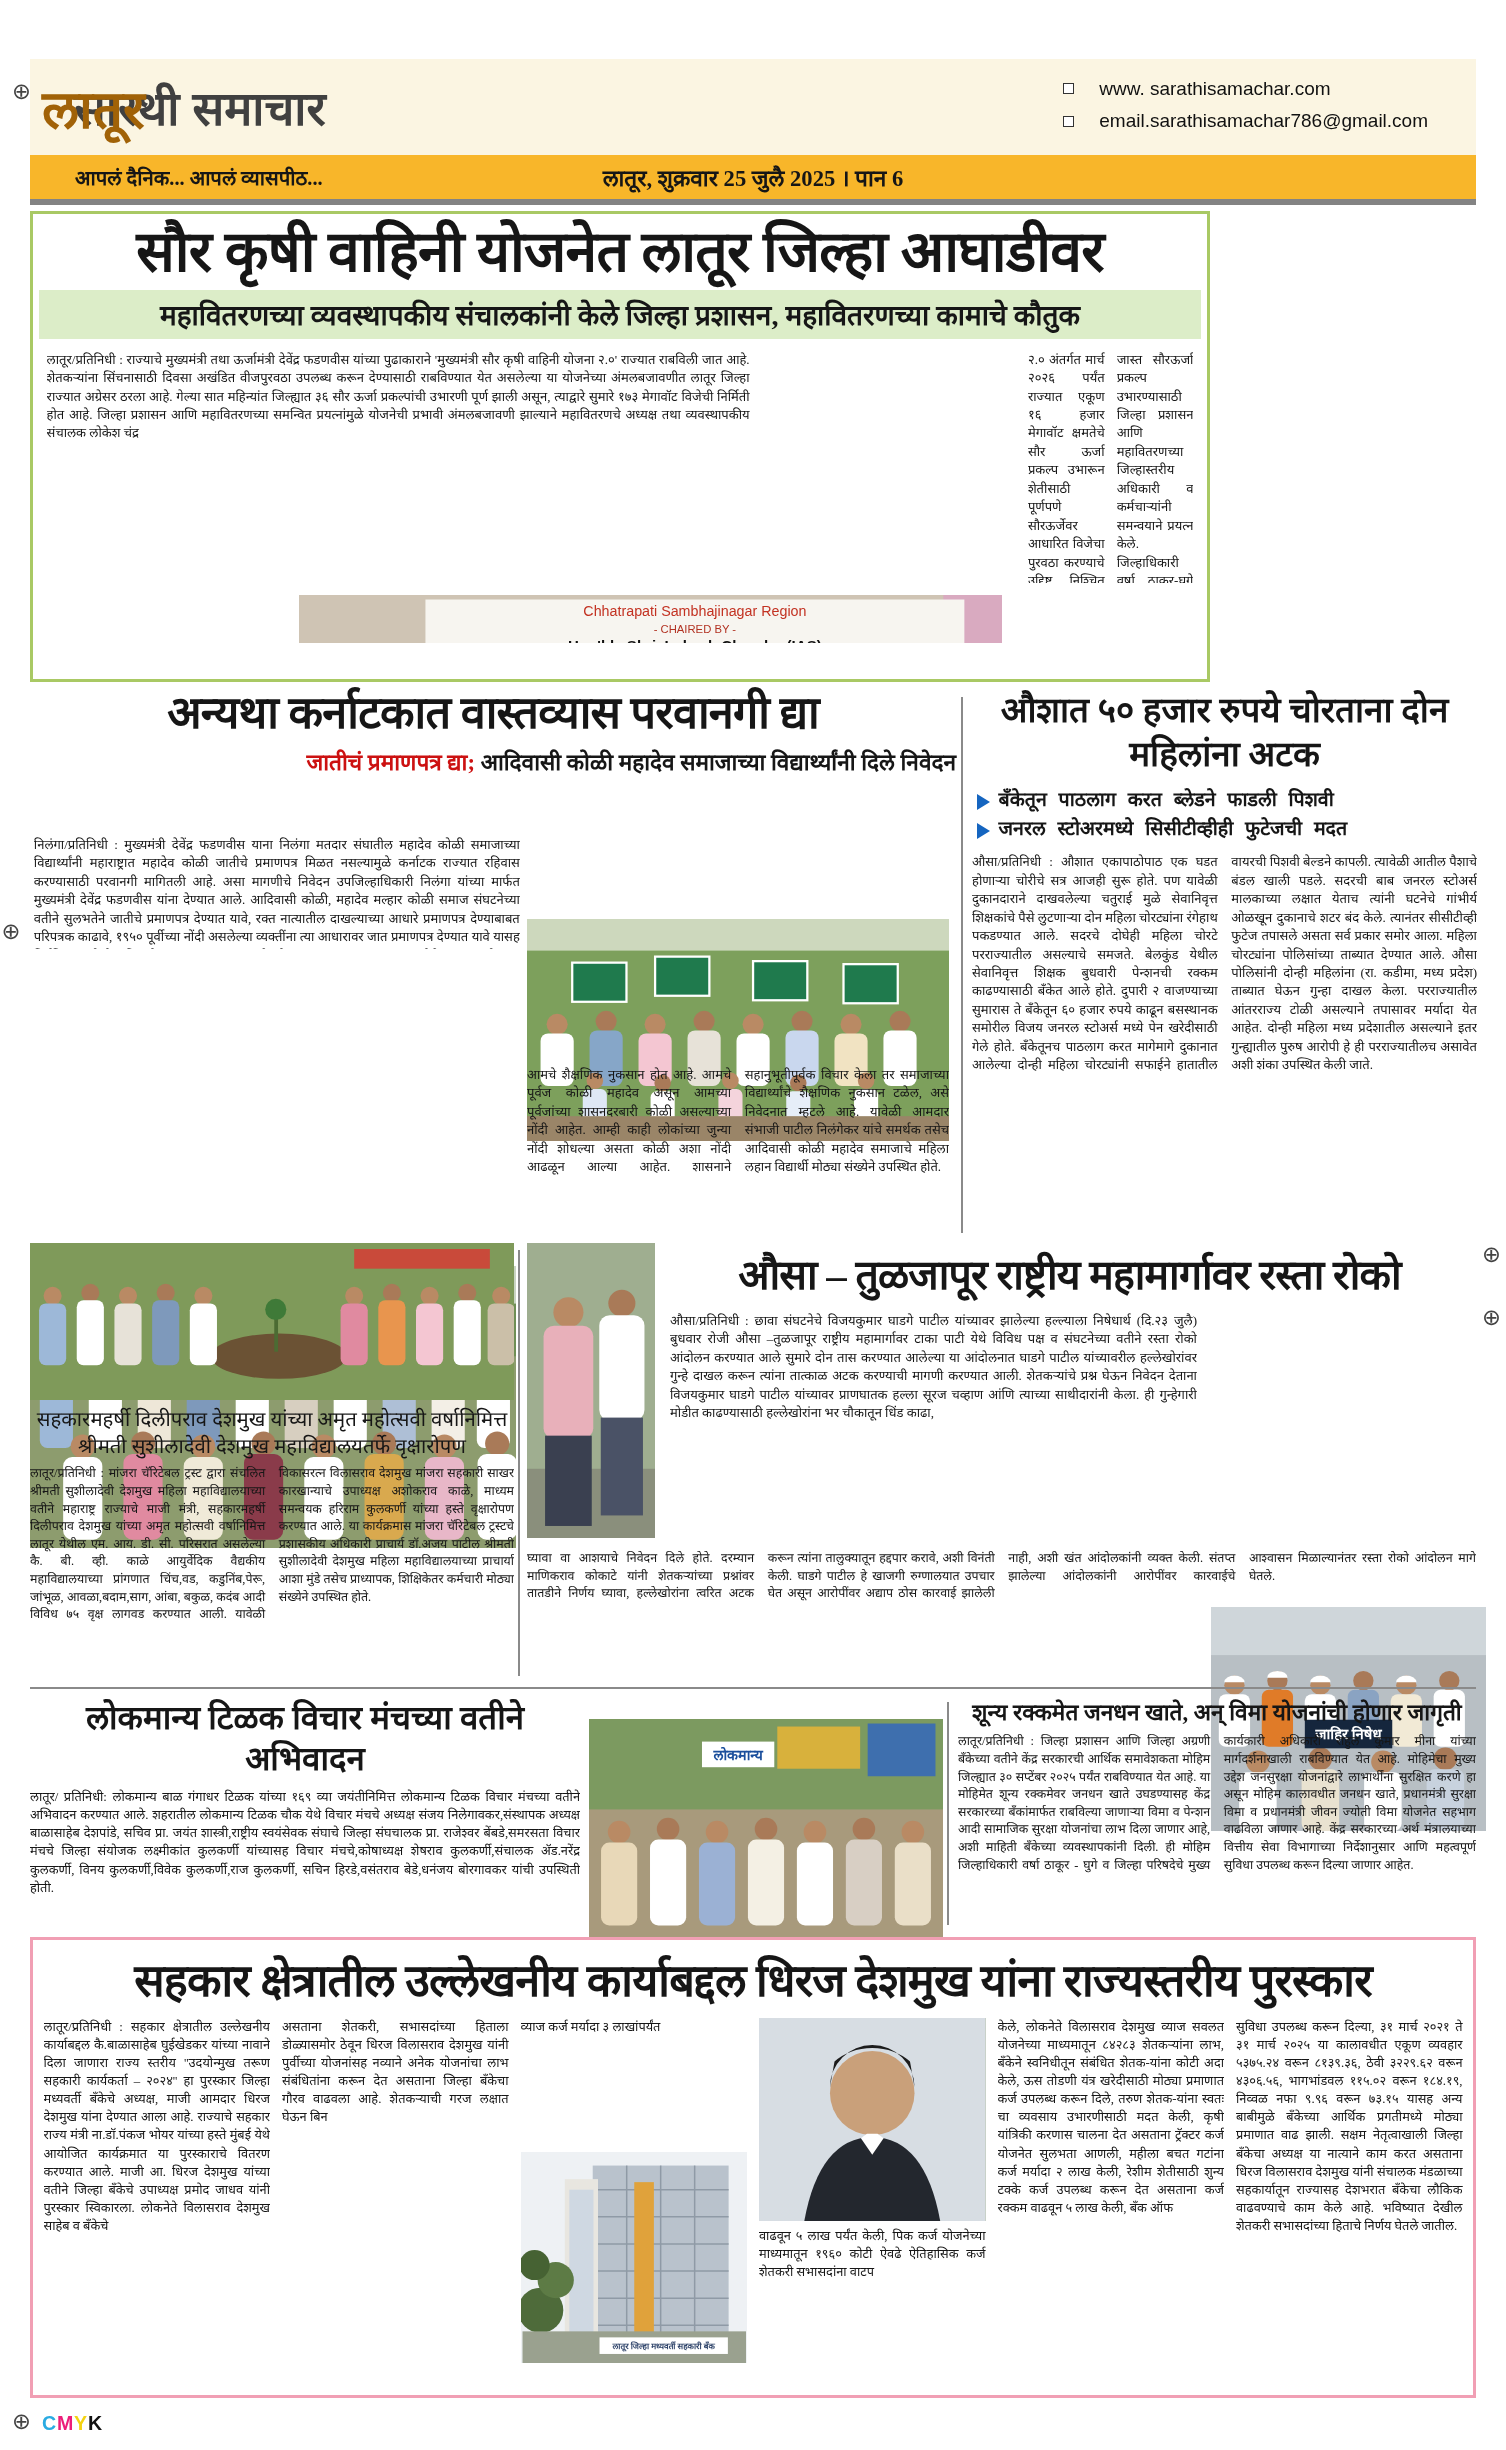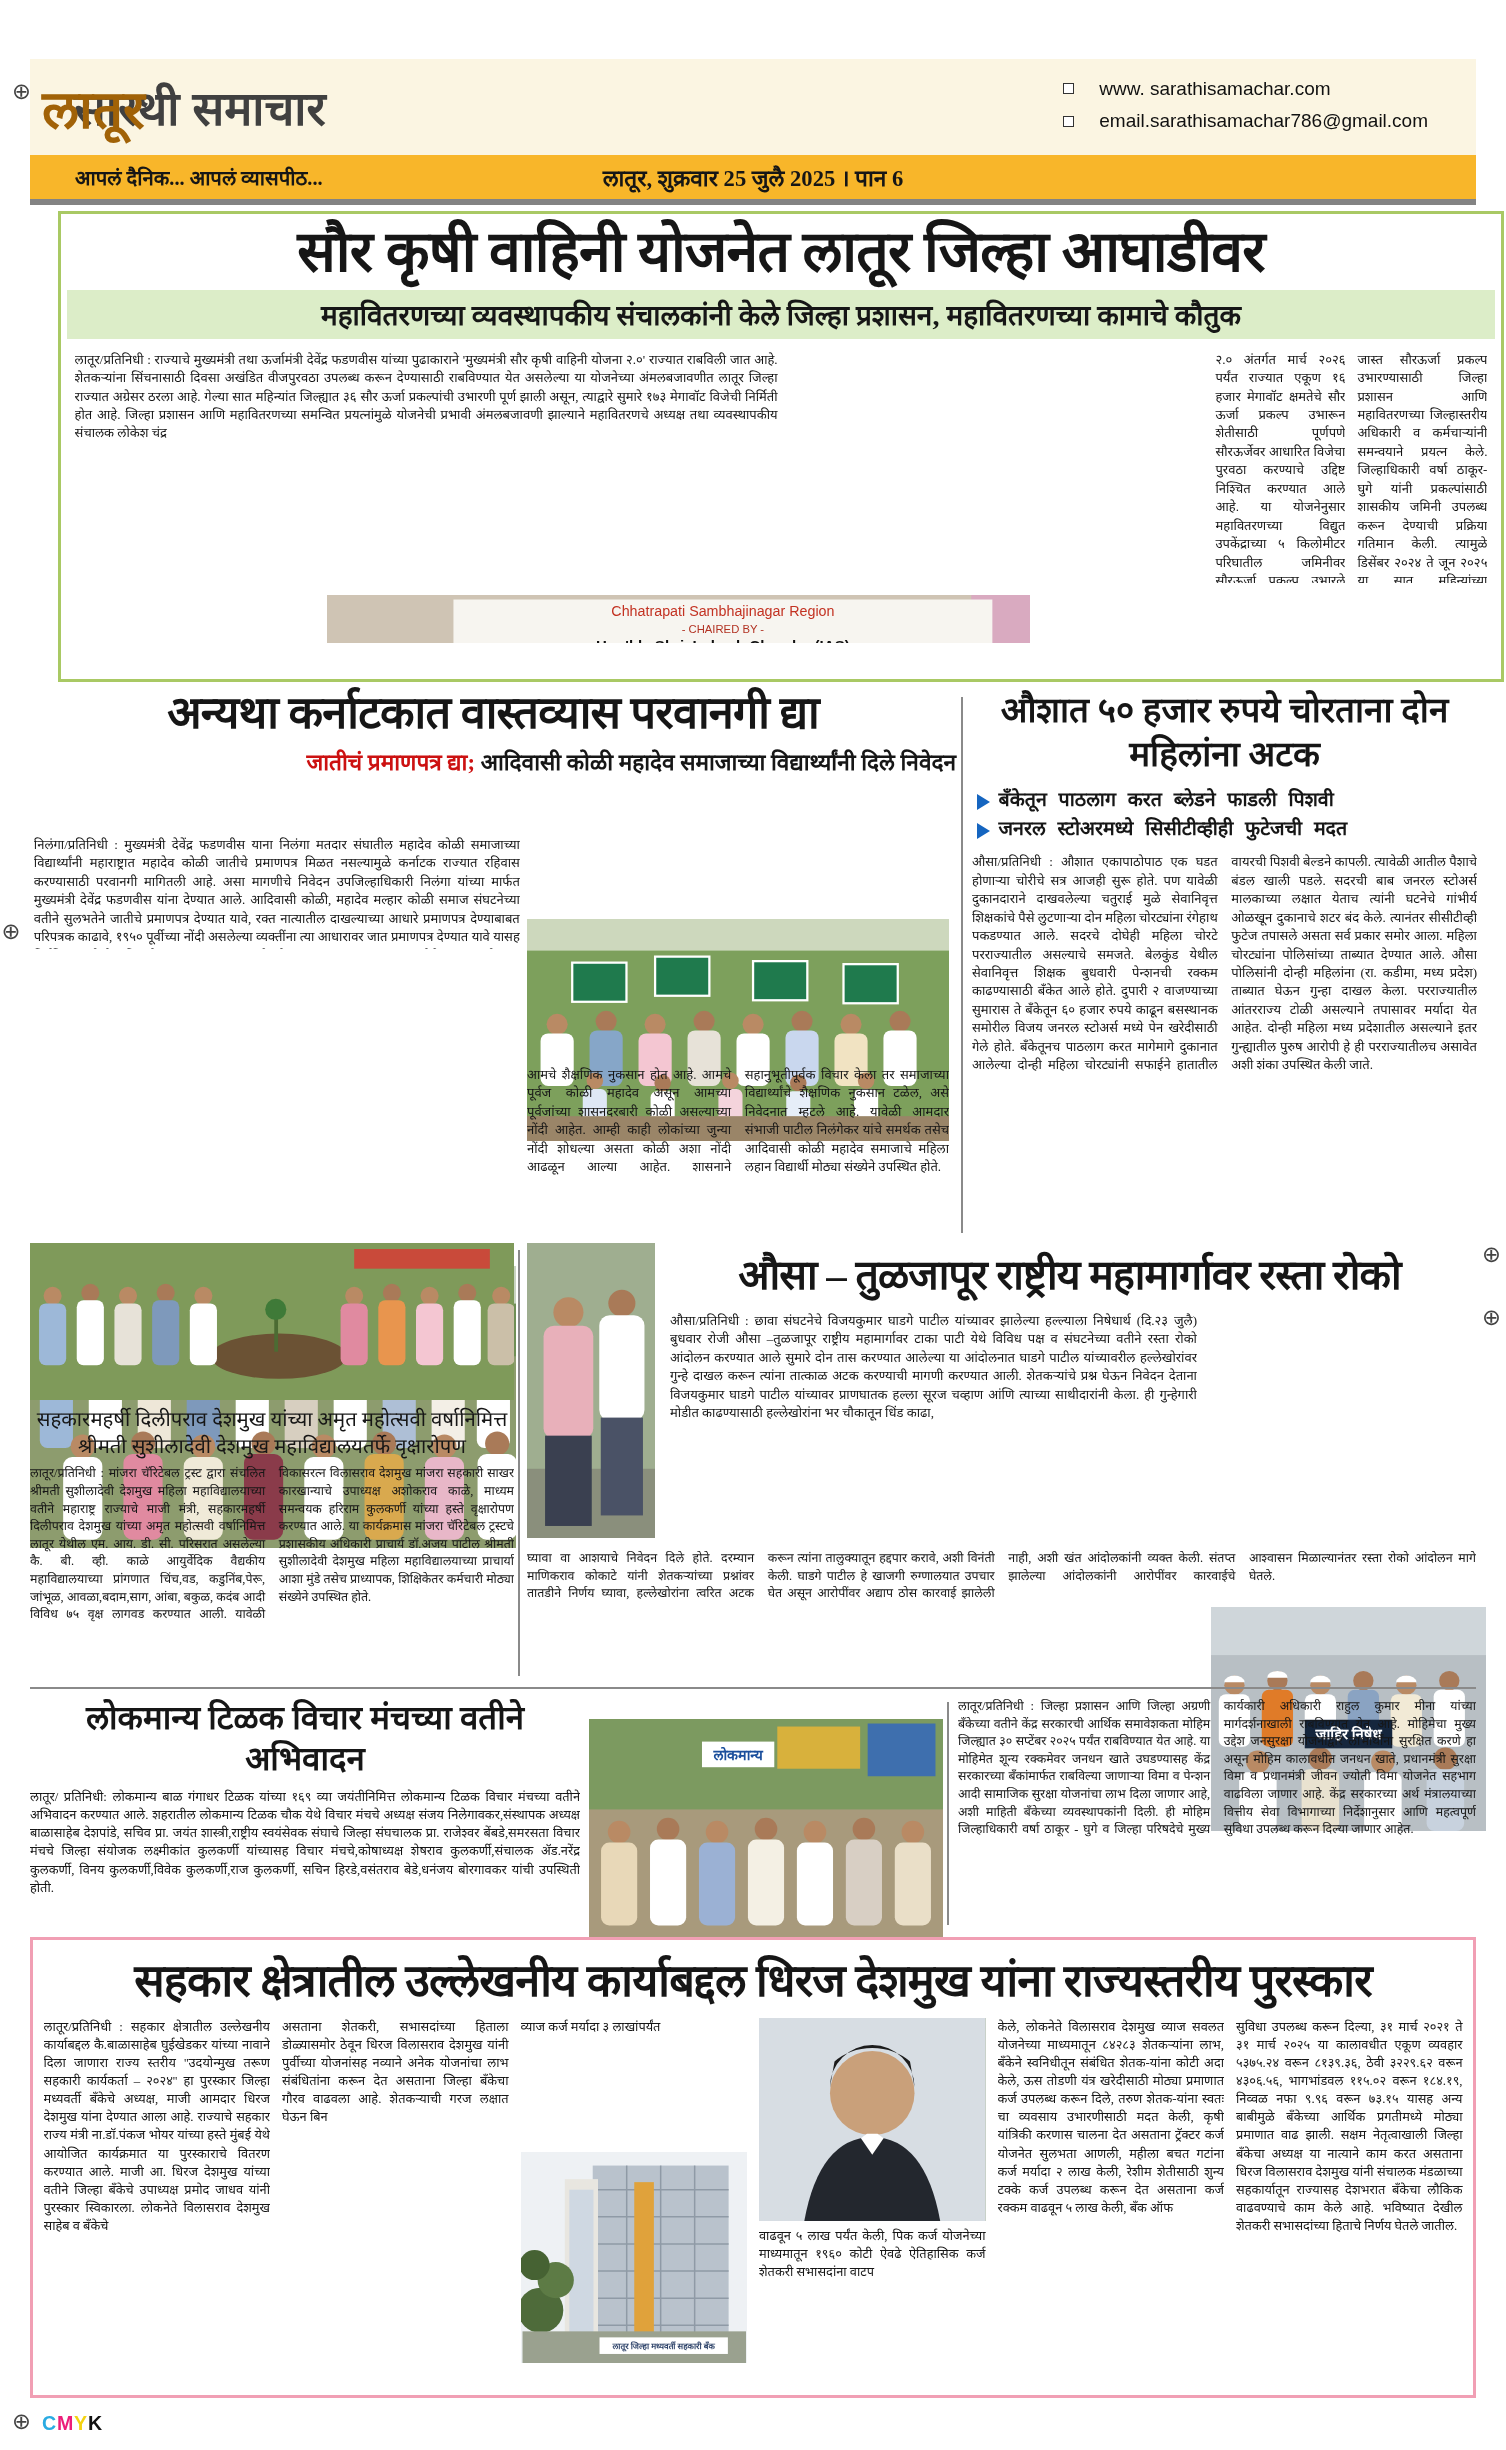--- a/index.html
+++ b/index.html
@@ -16,21 +16,21 @@
   .masthead{left:30px;top:59px;width:1446px;height:96px;background:#fbf5e2;display:flex;align-items:center;}
   .logo{font-family:"Liberation Sans","DejaVu Sans",sans-serif;font-weight:800;color:#404040;font-size:47px;margin-left:44px;white-space:nowrap;}
   .edition{position:absolute;left:0;right:0;font-size:53px;font-weight:800;color:#a16207;font-family:"Liberation Sans","DejaVu Sans",sans-serif;padding-left:12px;}
   .contacts{position:absolute;right:48px;top:13.6px;font-family:"Liberation Sans","DejaVu Sans",sans-serif;font-size:19px;color:#111;line-height:1.7;}
   .contacts .row{display:flex;align-items:center;gap:25px;}
   .sqicon{display:inline-block;width:9px;height:9px;border:1.5px solid #333;background:#fff;}
   .yellowbar{left:30px;top:155px;width:1446px;height:44px;background:#f8b62a;box-shadow:0 6px 0 rgba(30,30,30,.55);display:flex;align-items:center;}
   .tagline{font-weight:bold;font-size:20.3px;margin-left:45px;white-space:nowrap;}
   .dateline{position:absolute;left:0;right:0;text-align:center;font-weight:800;font-size:22.6px;}
   
-  .lead-box{left:30px;top:211px;width:1446px;height:471px;border:3px solid #a9c964;background:#fff;box-sizing:border-box;margin-left:28px;}
+  .lead-box{left:30px;top:211px;width:1180px;height:471px;border:3px solid #a9c964;background:#fff;box-sizing:border-box;}
   .lead-h1{font-size:57px;font-weight:800;text-align:center;line-height:1.15;margin-top:4.5px;letter-spacing:-0.8px;}
   .lead-sub{background:#dcedc8;font-size:28px;font-weight:800;text-align:center;padding:5.3px 3px;margin:6px 6px 0 6px;}
   .lead-body{position:relative;padding:12px 13.6px 0 13.6px;display:grid;grid-template-columns:repeat(6,1fr);column-gap:12px;height:292px;overflow:hidden;}
   .bodytxt{font-size:13px;line-height:1.42;text-align:justify;overflow:hidden;}
   .padtop{padding-top:232px;}
   .lead-photo{position:absolute;left:252px;top:12px;width:703px;height:222px;overflow:hidden;background:#cfc4b4;}
   
   .photo{overflow:hidden;position:relative;background:#b9c4af;}
   .photo svg{display:block;width:100%;height:100%;}
   
@@ -380,20 +380,21 @@
         <circle cx="430" cy="150" r="15" fill="#b98a64"></circle>
           <rect x="406" y="164" width="48" height="110" rx="11" fill="#eadfc8"></rect>
       </g>
     </svg>
   </div>
 </div>
 
 <div class="vrule" style="left:947px;top:1702px;height:223px;"></div>
 
 <div class="sec" style="left:958px;top:1698px;width:518px;height:232px;">
+  <div class="jd-h1">शून्य रक्कमेत जनधन खाते, अन् विमा योजनांची होणार जागृती</div>
   <div class="bodytxt cols2" style="height:181px;font-size:12.4px;">लातूर/प्रतिनिधी :  जिल्हा प्रशासन आणि जिल्हा अग्रणी बँकेच्या वतीने केंद्र सरकारची आर्थिक समावेशकता मोहिम जिल्ह्यात ३० सप्टेंबर २०२५ पर्यंत राबविण्यात येत आहे. या मोहिमेत शून्य रक्कमेवर जनधन खाते उघडण्यासह केंद्र सरकारच्या बँकांमार्फत राबविल्या जाणाऱ्या विमा व पेन्शन आदी सामाजिक सुरक्षा योजनांचा लाभ दिला जाणार आहे, अशी माहिती बँकेच्या व्यवस्थापकांनी दिली. ही मोहिम जिल्हाधिकारी वर्षा ठाकूर - घुगे व जिल्हा परिषदेचे मुख्य कार्यकारी अधिकारी राहुल कुमार मीना यांच्या मार्गदर्शनाखाली  राबविण्यात येत आहे.  मोहिमेचा मुख्य उद्देश जनसुरक्षा योजनांद्वारे लाभार्थींना सुरक्षित करणे हा असून मोहिम कालावधीत जनधन खाते, प्रधानमंत्री सुरक्षा विमा व प्रधानमंत्री जीवन ज्योती विमा योजनेत सहभाग वाढविला जाणार आहे. केंद्र सरकारच्या अर्थ मंत्रालयाच्या वित्तीय सेवा विभागाच्या निर्देशानुसार आणि महत्वपूर्ण सुविधा उपलब्ध करून दिल्या जाणार आहेत.</div>
 </div>
 
 <div class="abs award-box">
   <div class="aw-h1">सहकार क्षेत्रातील उल्लेखनीय कार्याबद्दल धिरज देशमुख यांना राज्यस्तरीय पुरस्कार</div>
   <div class="aw-body">
     <div class="bodytxt" style="font-size:12.8px;">लातूर/प्रतिनिधी :  सहकार क्षेत्रातील उल्लेखनीय कार्याबद्दल कै.बाळासाहेब घुईखेडकर यांच्या नावाने दिला जाणारा राज्य स्तरीय ''उदयोन्मुख तरूण सहकारी कार्यकर्ता – २०२४'' हा पुरस्कार जिल्हा मध्यवर्ती बँकेचे अध्यक्ष, माजी आमदार धिरज देशमुख यांना देण्यात आला आहे. राज्याचे सहकार राज्य मंत्री ना.डॉ.पंकज भोयर यांच्या हस्ते मुंबई येथे आयोजित कार्यक्रमात या पुरस्काराचे वितरण करण्यात आले. माजी आ. धिरज देशमुख यांच्या वतीने जिल्हा बँकेचे उपाध्यक्ष प्रमोद जाधव यांनी पुरस्कार स्विकारला. लोकनेते विलासराव देशमुख साहेब व बँकेचे</div>
     <div class="bodytxt" style="font-size:12.8px;">असताना शेतकरी, सभासदांच्या हिताला डोळ्यासमोर ठेवून  धिरज विलासराव देशमुख यांनी पुर्वीच्या योजनांसह नव्याने अनेक योजनांचा लाभ संबंधितांना करून देत असताना जिल्हा बँकेचा गौरव वाढवला आहे. शेतकऱ्याची  गरज  लक्षात घेऊन  बिन</div>
     <div class="stack">
       <div class="bodytxt" style="font-size:12.8px;height:128px;">व्याज कर्ज मर्यादा ३ लाखांपर्यंत</div>

